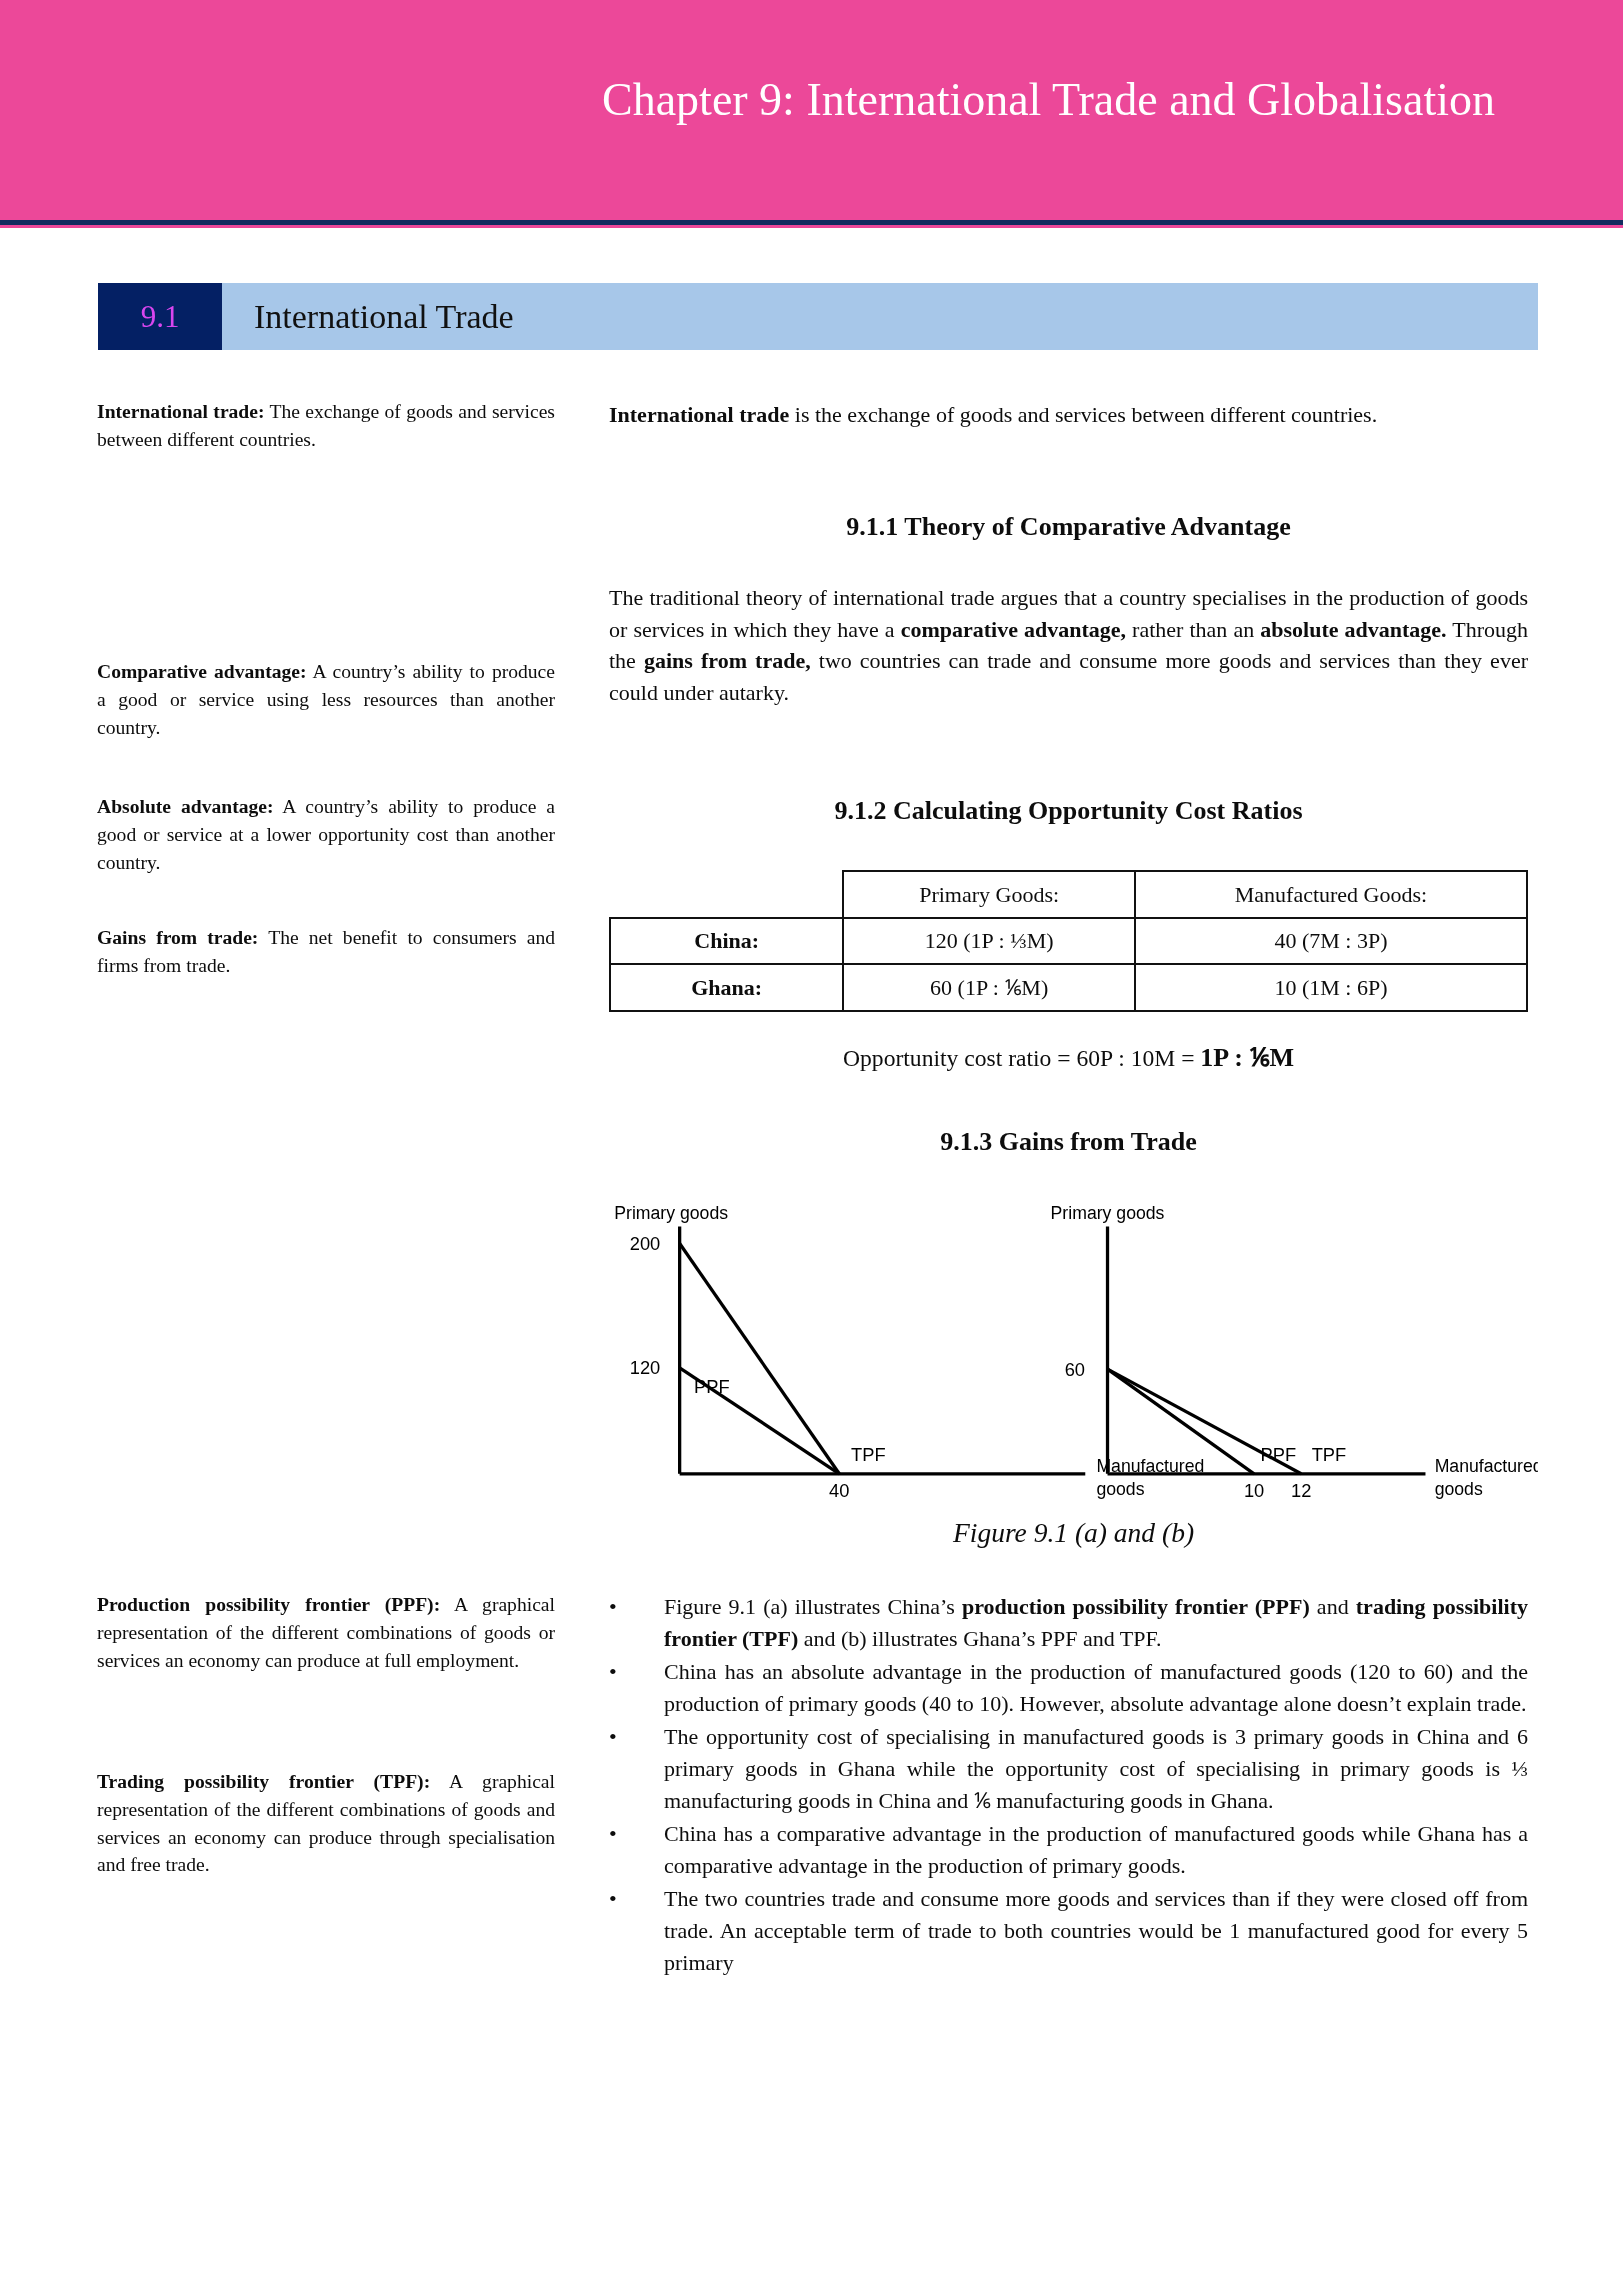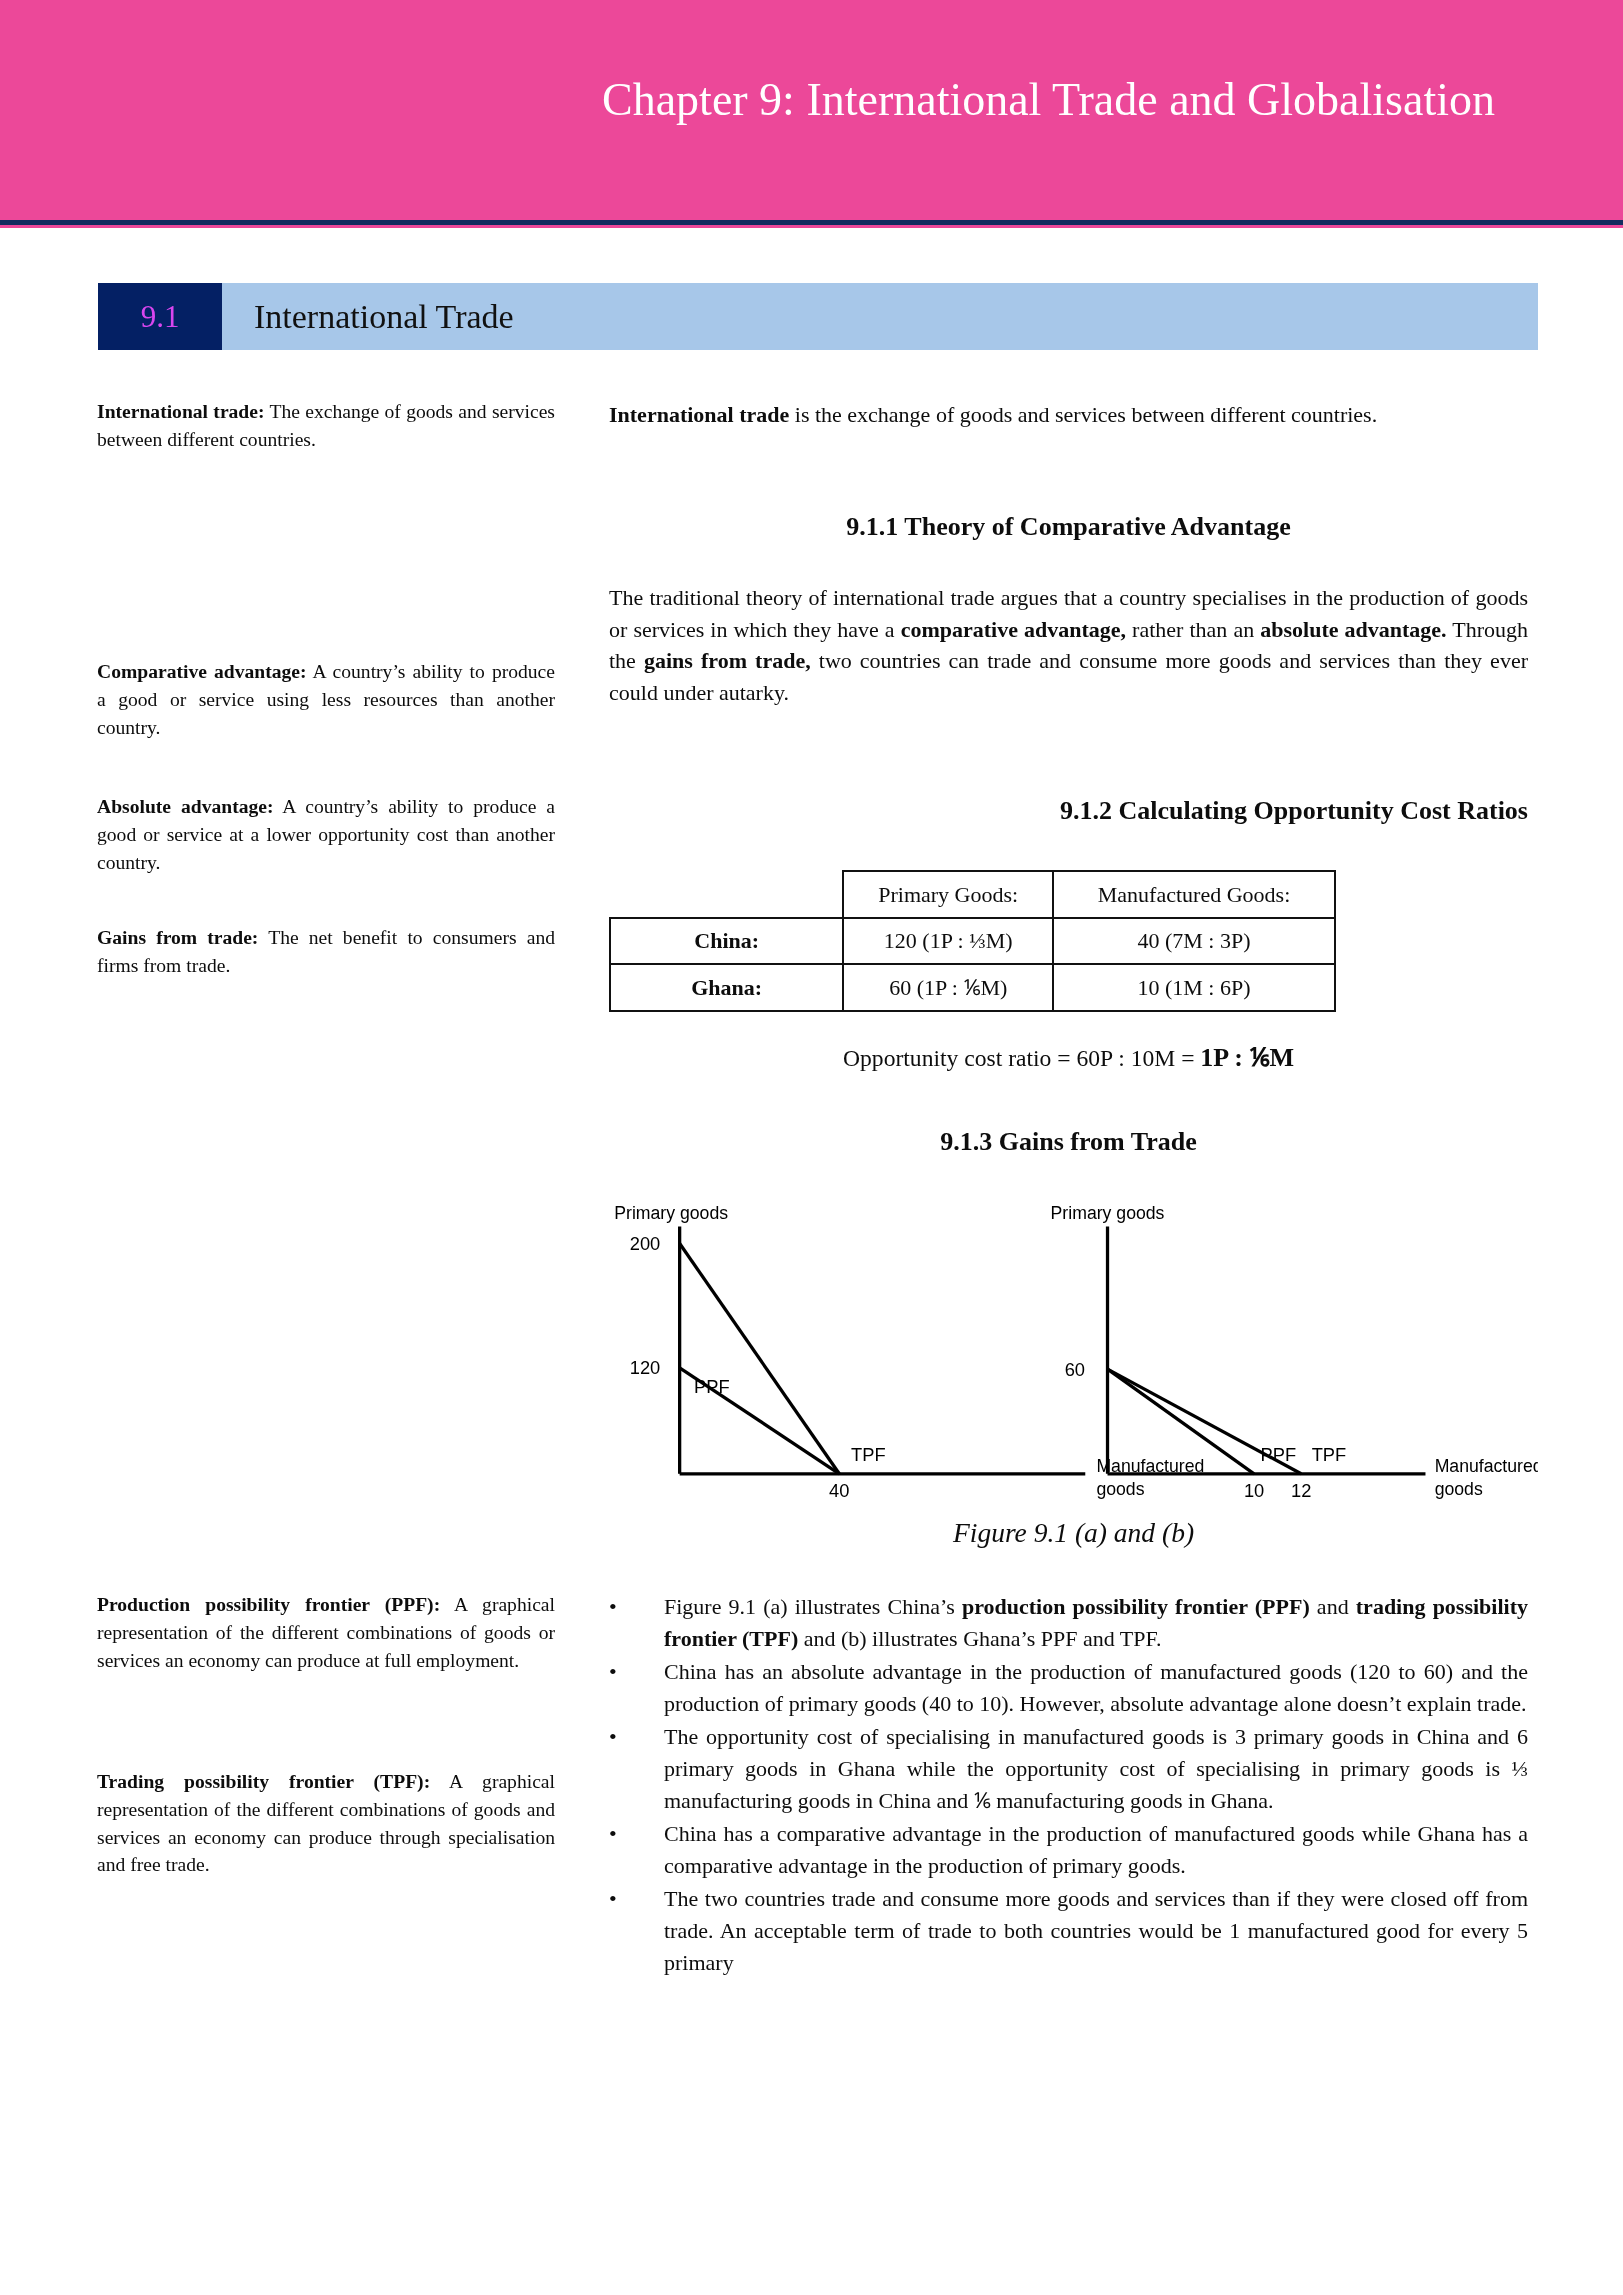--- a/index.html
+++ b/index.html
@@ -78,21 +78,21 @@
   .h3{
     text-align:center;
     font-size:26px;
     font-weight:bold;
     font-family:"Liberation Serif", serif;
   }
 
   
   .oc-table{
     border-collapse:collapse;
-    width:727px;
+    width:919px;
     font-size:22px;
     font-family:"Liberation Serif", serif;
   }
   .oc-table td, .oc-table th{
     border:2px solid #111111;
     padding:6.5px 5.2px;
     text-align:center;
     font-weight:normal;
   }
   .oc-table .corner-blank{
@@ -198,21 +198,21 @@
 <div class="main-col para" style="top:399px;">
   <span class="bold">International trade</span><span> is the exchange of goods and services between different countries.</span>
 </div>
 
 <div class="main-col h3" style="top:508px;">9.1.1 Theory of Comparative Advantage</div>
 
 <div class="main-col para" style="top:582px;">
   <span>The traditional theory of international trade argues that a country specialises in the production of goods or services in which they have a </span><span class="bold">comparative advantage,</span><span> rather than an </span><span class="bold">absolute advantage.</span><span> Through the </span><span class="bold">gains from trade,</span><span> two countries can trade and consume more goods and services than they ever could under autarky.</span>
 </div>
 
-<div class="main-col h3" style="top:792px;text-align:right;">9.1.2 Calculating Opportunity Cost Ratios</div>
+<div class="main-col h3" style="top:792px;">9.1.2 Calculating Opportunity Cost Ratios</div>
 
 <div class="main-col" style="top:870px;">
   <table class="oc-table">
     <tbody>
         <tr>
       <td class="corner-blank" style="width:222px;"></td>
       <th>Primary Goods:</th>
       <th>Manufactured Goods:</th>
     </tr>
     <tr>

